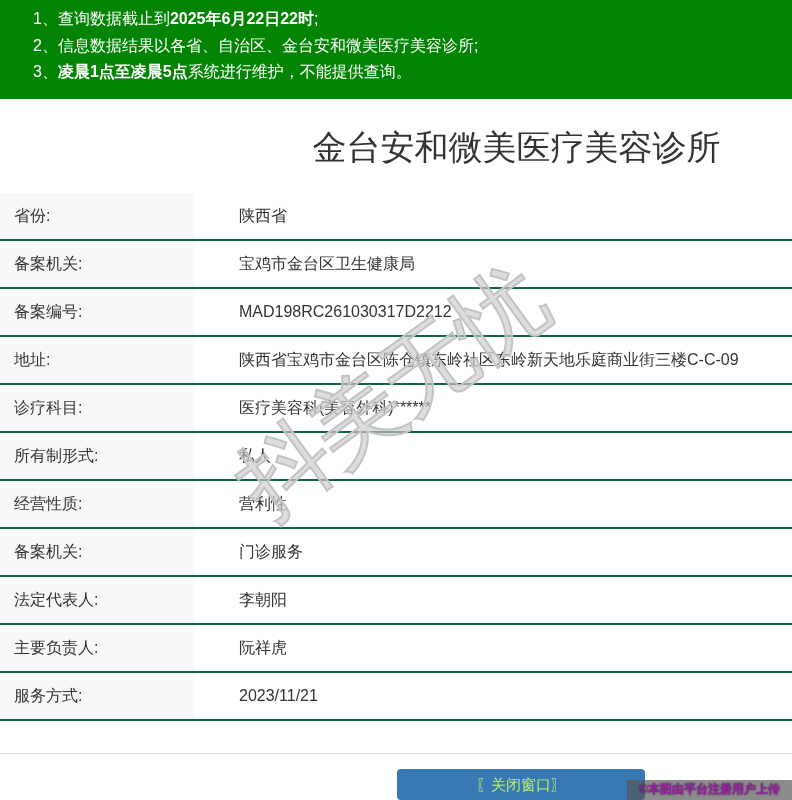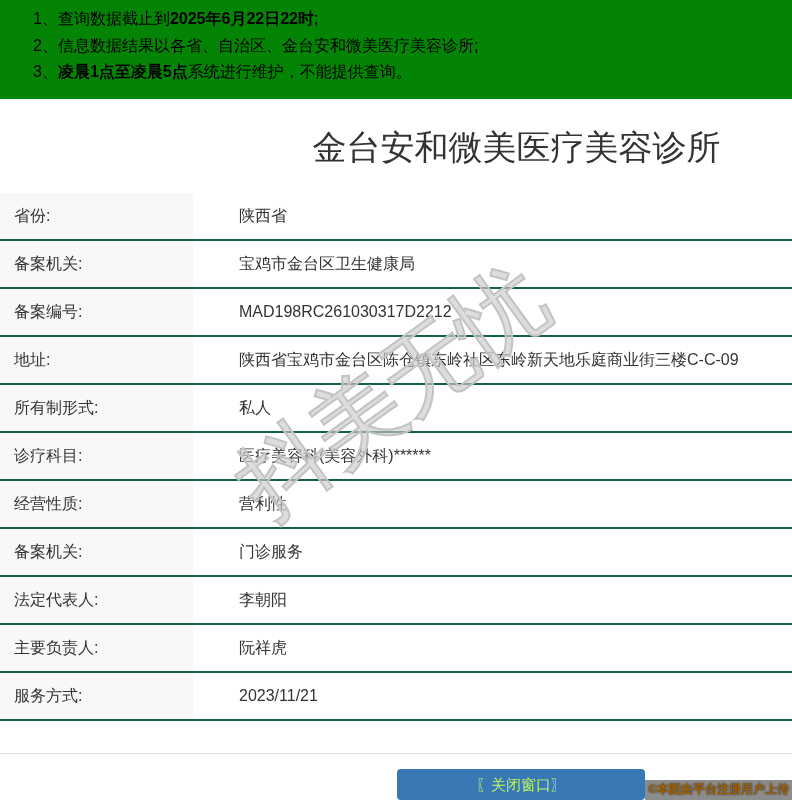--- a/index.html
+++ b/index.html
@@ -13,21 +13,21 @@
   }
   html,body{margin:0;padding:0;}
   body{
     width:792px;height:800px;position:relative;overflow:hidden;
     background:#fff;color:var(--text-dark);
     font-family:"Liberation Sans",sans-serif;
   }
   
   .notice-banner{
     position:absolute;top:0;left:0;width:792px;height:99px;box-sizing:border-box;
-    background:var(--banner-green);color:#000000;
+    background:var(--banner-green);color:#ffffff;
     padding:6px 10px 0 33px;font-size:16px;line-height:26.5px;
   }
   .notice-line{white-space:nowrap;}
   .notice-line b{font-weight:bold;}
   
   .page-title{
     position:absolute;top:124px;left:0;width:1033px;margin:0;
     text-align:center;font-size:34px;font-weight:400;color:#333;
     line-height:46px;white-space:nowrap;
   }
@@ -64,23 +64,23 @@
     transform:translate(-50%,-50%) rotate(-36deg);
     font-size:90px;letter-spacing:-2px;white-space:nowrap;
     color:rgba(255,255,255,0.08);
     -webkit-text-stroke:2px var(--watermark-gray);
     text-shadow:0 0 1px rgba(195,195,195,0.6);
     pointer-events:none;user-select:none;
   }
   
   .attr-badge{
     position:absolute;right:0;bottom:0;z-index:6;
-    background:rgba(85,85,85,0.68);color:#a16207;
+    background:rgba(85,85,85,0.68);color:#a21caf;
     font-size:12px;font-weight:bold;line-height:15px;
-    padding:2px 3px 3px;white-space:nowrap;
+    padding:2px 12px 3px;white-space:nowrap;
     text-shadow:0 0 2px rgba(0,0,0,0.8);
   }
 </style>
 </head>
 <body>
 
 <div class="notice-banner">
     <div class="notice-line"><span>1、</span><span>查询数据截止到</span><b>2025年6月22日22时</b><span>;</span></div>
     <div class="notice-line"><span>2、</span><span>信息数据结果以各省、自治区、金台安和微美医疗美容诊所;</span></div>
     <div class="notice-line"><span>3、</span><b>凌晨1点至凌晨5点</b><span>系统进行维护，不能提供查询。</span></div>
@@ -99,26 +99,26 @@
     </div>
     <div class="row">
       <div class="cell-label">备案编号:</div>
       <div class="cell-value">MAD198RC261030317D2212</div>
     </div>
     <div class="row">
       <div class="cell-label">地址:</div>
       <div class="cell-value">陕西省宝鸡市金台区陈仓镇东岭社区东岭新天地乐庭商业街三楼C-C-09</div>
     </div>
     <div class="row">
+      <div class="cell-label">诊疗科目:</div>
+      <div class="cell-value">医疗美容科(美容外科)******</div>
+    </div>
+    <div class="row">
       <div class="cell-label">所有制形式:</div>
       <div class="cell-value">私人</div>
-    </div>
-    <div class="row">
-      <div class="cell-label">诊疗科目:</div>
-      <div class="cell-value">医疗美容科(美容外科)******</div>
     </div>
     <div class="row">
       <div class="cell-label">经营性质:</div>
       <div class="cell-value">营利性</div>
     </div>
     <div class="row">
       <div class="cell-label">备案机关:</div>
       <div class="cell-value">门诊服务</div>
     </div>
     <div class="row">

